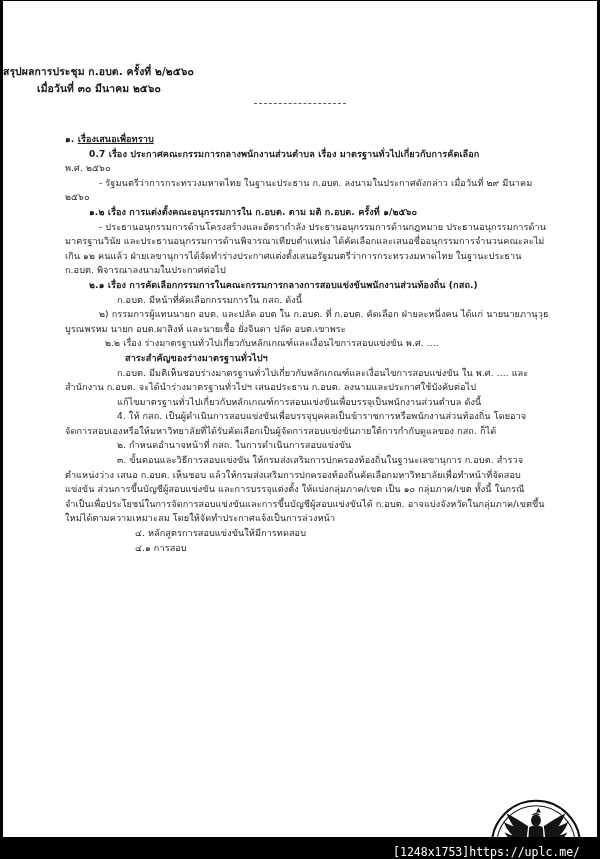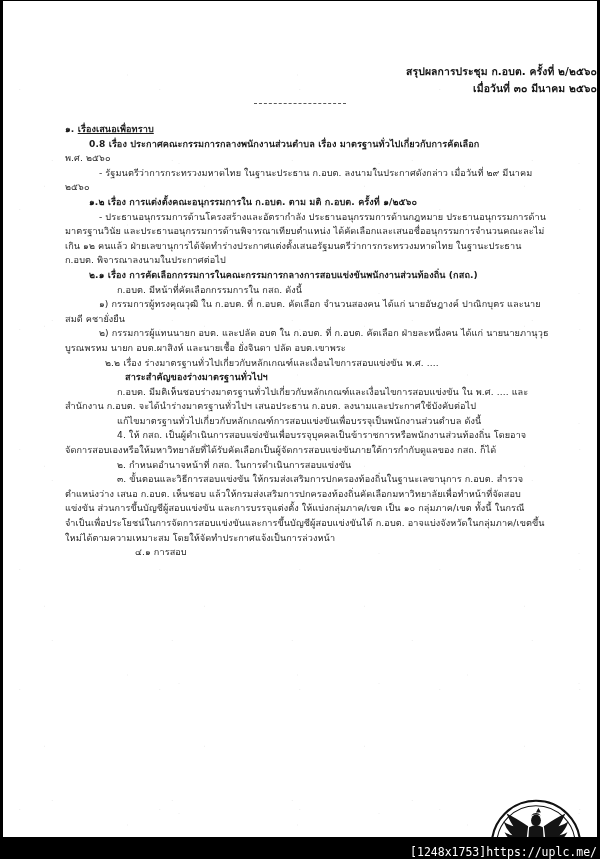--- a/index.html
+++ b/index.html
@@ -36,46 +36,47 @@
     height: 100%;
     padding: 0;
     font-size: 9.1px;
     line-height: 14.6px;
     color: #1a1a1a;
     letter-spacing: 0.1px;
   }
 
   
   .title-block {
-    text-align: right;
+    text-align: left;
     margin-top: 62px;
   }
   .doc-title {
     font-size: 10.4px;
     font-weight: bold;
     line-height: 17px;
     color: #141414;
   }
   .doc-subtitle {
     font-size: 10.4px;
     font-weight: bold;
     line-height: 17px;
     color: #141414;
+    padding-left: 34px;
   }
   .rule-sep {
     width: 92px;
     height: 0;
     margin: 6px auto 0 auto;
     border-top: 1.2px dashed #3b3b3b;
     opacity: .85;
   }
 
   
   .body-wrap {
-    margin-top: 18px;
+    margin-top: 28px;
     padding-left: 62px;
     padding-right: 48px;
   }
 
   p.line {
     margin: 0;
     text-align: left;
     white-space: normal;
     color: #1c1c1c;
   }
@@ -158,21 +159,21 @@
   #footer-bar {
     position: absolute;
     left: 0;
     bottom: 0;
     width: 600px;
     height: 15px;
     background: #000000;
     display: flex;
     align-items: center;
     justify-content: flex-end;
-    padding-right: 3px;
+    padding-right: 20px;
   }
   #footer-bar .wm {
     color: #ffffff;
     font-family: "DejaVu Sans Mono", "Liberation Mono", monospace;
     font-size: 11.5px;
     letter-spacing: 0px;
     white-space: nowrap;
   }
 
   
@@ -204,42 +205,42 @@
         <div class="rule-sep"></div>
       </div>
 
       <div class="body-wrap">
 
         <p class="line sec-head">
           <span class="num">๑.</span>
           <span class="u">เรื่องเสนอเพื่อทราบ</span>
         </p>
 
-        <p class="line sub-head">0.8 เรื่อง ประกาศคณะกรรมการกลางพนักงานส่วนตำบล เรื่อง มาตรฐานทั่วไปเกี่ยวกับการคัดเลือก</p>
+        <p class="line sub-head">0.7 เรื่อง ประกาศคณะกรรมการกลางพนักงานส่วนตำบล เรื่อง มาตรฐานทั่วไปเกี่ยวกับการคัดเลือก</p>
         <p class="line flat">พ.ศ. ๒๕๖๐</p>
         <p class="line para">- รัฐมนตรีว่าการกระทรวงมหาดไทย ในฐานะประธาน ก.อบต. ลงนามในประกาศดังกล่าว เมื่อวันที่ ๒๙ มีนาคม ๒๕๖๐</p>
 
         <p class="line sub-head">๑.๒ เรื่อง การแต่งตั้งคณะอนุกรรมการใน ก.อบต. ตาม มติ ก.อบต. ครั้งที่ ๑/๒๕๖๐</p>
         <p class="line para-tight">- ประธานอนุกรรมการด้านโครงสร้างและอัตรากำลัง ประธานอนุกรรมการด้านกฎหมาย ประธานอนุกรรมการด้านมาตรฐานวินัย และประธานอนุกรรมการด้านพิจารณาเทียบตำแหน่ง ได้คัดเลือกและเสนอชื่ออนุกรรมการจำนวนคณะละไม่เกิน ๑๒ คนแล้ว ฝ่ายเลขานุการได้จัดทำร่างประกาศแต่งตั้งเสนอรัฐมนตรีว่าการกระทรวงมหาดไทย ในฐานะประธาน ก.อบต. พิจารณาลงนามในประกาศต่อไป</p>
 
 
         <p class="line sub-head">๒.๑ เรื่อง การคัดเลือกกรรมการในคณะกรรมการกลางการสอบแข่งขันพนักงานส่วนท้องถิ่น (กสถ.)</p>
         <p class="line para-deep">ก.อบต. มีหน้าที่คัดเลือกกรรมการใน กสถ. ดังนี้</p>
-        <p class="line para">๑) กรรมการผู้ทรงคุณวุฒิ ใน ก.อบต. ที่ ก.อบต. คัดเลือก จำนวนสองคน ได้แก่ นายอัษฎางค์  ปาณิกบุตร และนายสมดี  คชายั่งยืน</p>
         <p class="line para">๒) กรรมการผู้แทนนายก อบต. และปลัด อบต ใน ก.อบต. ที่ ก.อบต. คัดเลือก ฝ่ายละหนึ่งคน ได้แก่ นายนายภานุวุธ  บูรณพรหม  นายก อบต.ผาสิงห์ และนายเชื้อ  ยั่งจินดา  ปลัด อบต.เขาพระ</p>
 
         <p class="line sub-head-2">๒.๒ เรื่อง ร่างมาตรฐานทั่วไปเกี่ยวกับหลักเกณฑ์และเงื่อนไขการสอบแข่งขัน พ.ศ. ....</p>
         <p class="line center-ish">สาระสำคัญของร่างมาตรฐานทั่วไปฯ</p>
 
         <p class="line para-deep">ก.อบต. มีมติเห็นชอบร่างมาตรฐานทั่วไปเกี่ยวกับหลักเกณฑ์และเงื่อนไขการสอบแข่งขัน ใน พ.ศ. .... และสำนักงาน ก.อบต. จะได้นำร่างมาตรฐานทั่วไปฯ  เสนอประธาน ก.อบต. ลงนามและประกาศใช้บังคับต่อไป</p>
         <p class="line para-deep">แก้ไขมาตรฐานทั่วไปเกี่ยวกับหลักเกณฑ์การสอบแข่งขันเพื่อบรรจุเป็นพนักงานส่วนตำบล ดังนี้</p>
 
         <p class="line para-deep">4. ให้ กสถ. เป็นผู้ดำเนินการสอบแข่งขันเพื่อบรรจุบุคคลเป็นข้าราชการหรือพนักงานส่วนท้องถิ่น โดยอาจจัดการสอบเองหรือให้มหาวิทยาลัยที่ได้รับคัดเลือกเป็นผู้จัดการสอบแข่งขันภายใต้การกำกับดูแลของ กสถ. ก็ได้</p>
         <p class="line para-deep">๒. กำหนดอำนาจหน้าที่ กสถ. ในการดำเนินการสอบแข่งขัน</p>
         <p class="line para-deep">๓. ขั้นตอนและวิธีการสอบแข่งขัน ให้กรมส่งเสริมการปกครองท้องถิ่นในฐานะเลขานุการ ก.อบต. สำรวจตำแหน่งว่าง เสนอ ก.อบต. เห็นชอบ แล้วให้กรมส่งเสริมการปกครองท้องถิ่นคัดเลือกมหาวิทยาลัยเพื่อทำหน้าที่จัดสอบแข่งขัน ส่วนการขึ้นบัญชีผู้สอบแข่งขัน และการบรรจุแต่งตั้ง ให้แบ่งกลุ่มภาค/เขต เป็น ๑๐ กลุ่มภาค/เขต ทั้งนี้ ในกรณีจำเป็นเพื่อประโยชน์ในการจัดการสอบแข่งขันและการขึ้นบัญชีผู้สอบแข่งขันได้ ก.อบต. อาจแบ่งจังหวัดในกลุ่มภาค/เขตขึ้นใหม่ได้ตามความเหมาะสม โดยให้จัดทำประกาศแจ้งเป็นการล่วงหน้า</p>
+        <p class="line para-deepest">๔. หลักสูตรการสอบแข่งขันให้มีการทดสอบ</p>
 
         <p class="line para-deepest">๔.๑ การสอบ</p>
 
       </div>
 
       <div id="seal">
         <svg viewBox="0 0 110 112" xmlns="http://www.w3.org/2000/svg">
           <defs>
             <path id="sealArc" d="M 20 62 A 36 36 0 0 0 92 62" fill="none"></path>
           </defs>

